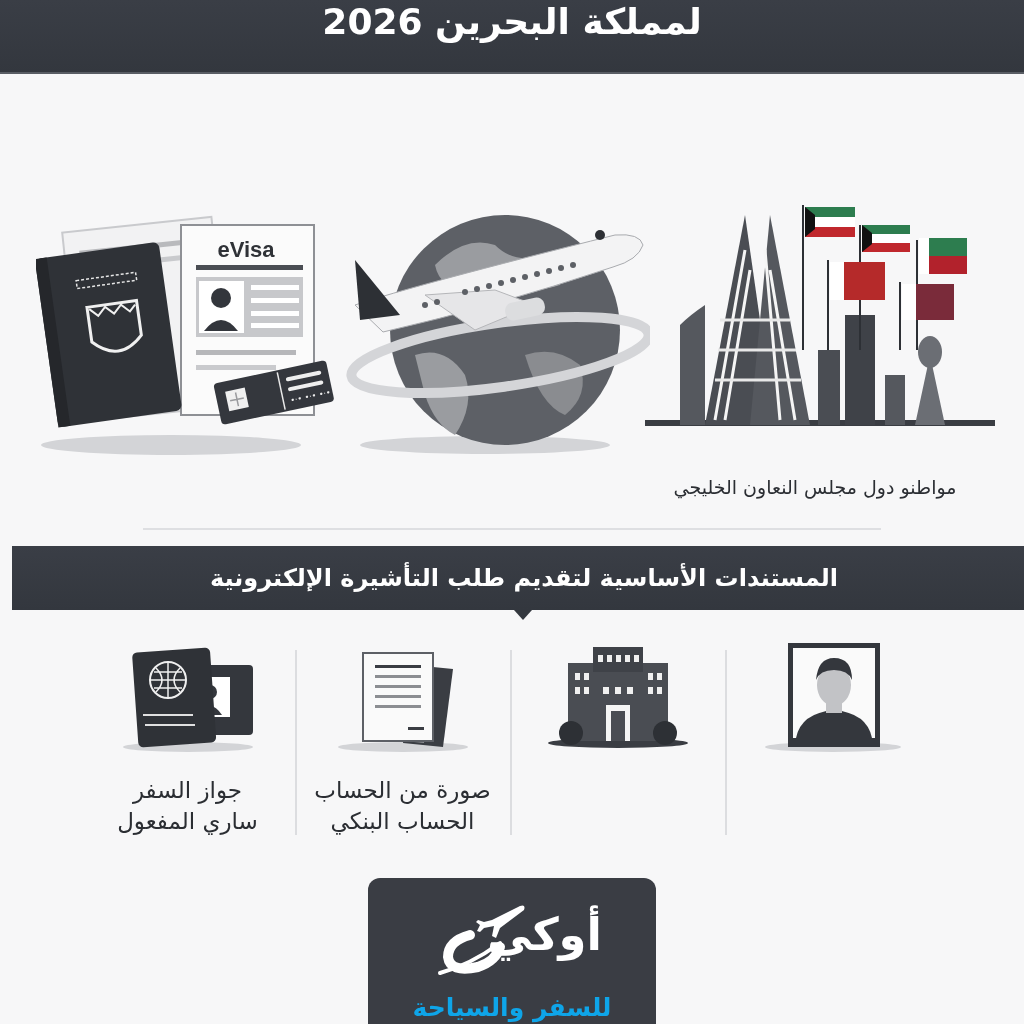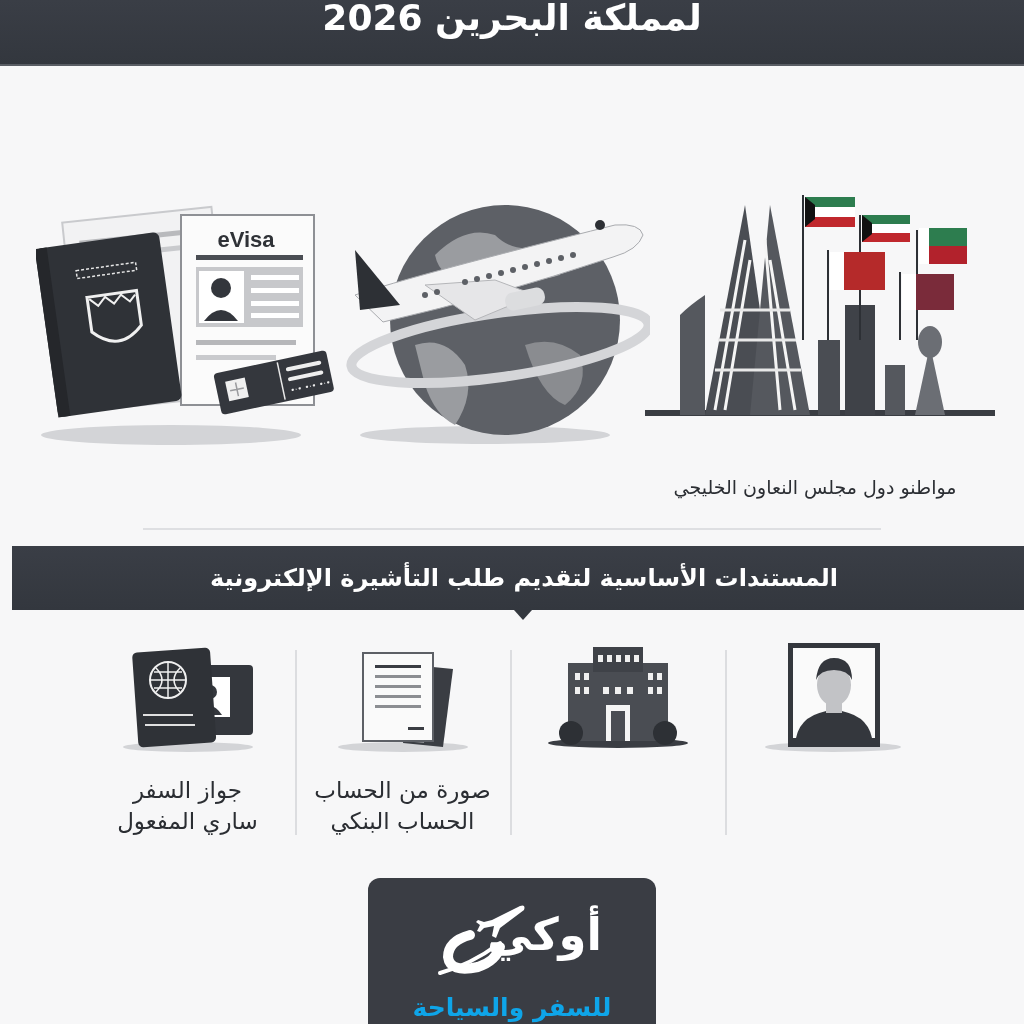--- a/index.html
+++ b/index.html
@@ -1,30 +1,30 @@
 <!DOCTYPE html>
 <html><head>
 <meta charset="utf-8">
 <style>
   * { box-sizing: border-box; margin: 0; padding: 0; }
   html, body { width: 1024px; height: 1024px; overflow: hidden; background: #f7f7f8; }
   body { font-family: "DejaVu Sans", sans-serif; position: relative; color: #2f3238; }
 
   .top-banner {
-    position: absolute; left: 0; top: 0; width: 1024px; height: 66px;
+    position: absolute; left: 0; top: 0; width: 1024px; height: 74px;
     background: linear-gradient(#3a3e46, #33373e);
     border-bottom: 2px solid #595d64;
     display: flex; align-items: center; justify-content: center;
   }
   .top-banner .title {
     color: #fff; font-weight: bold; font-size: 36px; direction: rtl;
     margin-top: -30px; letter-spacing: 0px;
   }
 
-  .hero { position: absolute; left: 0; top: 180px; width: 1024px; height: 260px; }
+  .hero { position: absolute; left: 0; top: 190px; width: 1024px; height: 260px; }
   .hero svg { position: absolute; }
 
   .gcc-caption {
     position: absolute; left: 660px; top: 452px; width: 310px; text-align: center;
     font-size: 19px; color: #2b2e33; direction: rtl; margin-top: 24px;
   }
 
   .divider-line {
     position: absolute; left: 143px; top: 528px; width: 738px; height: 2px; background: #dedfe2;
   }

